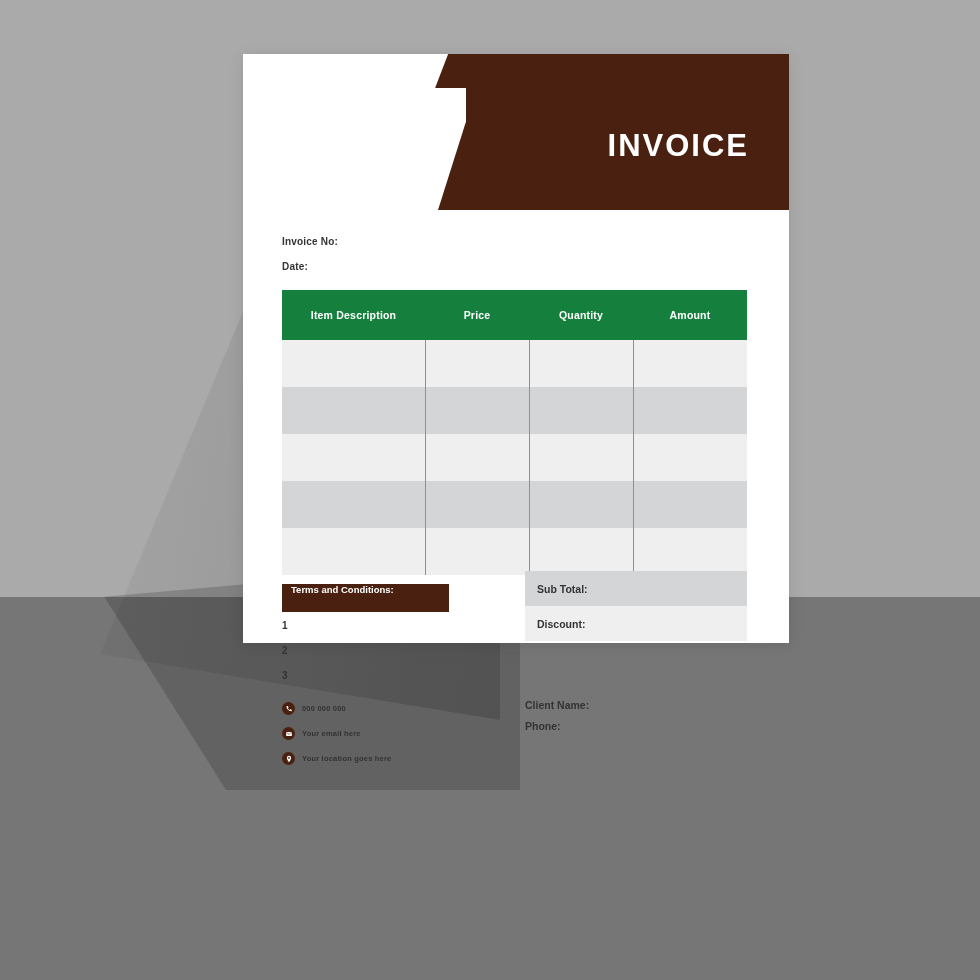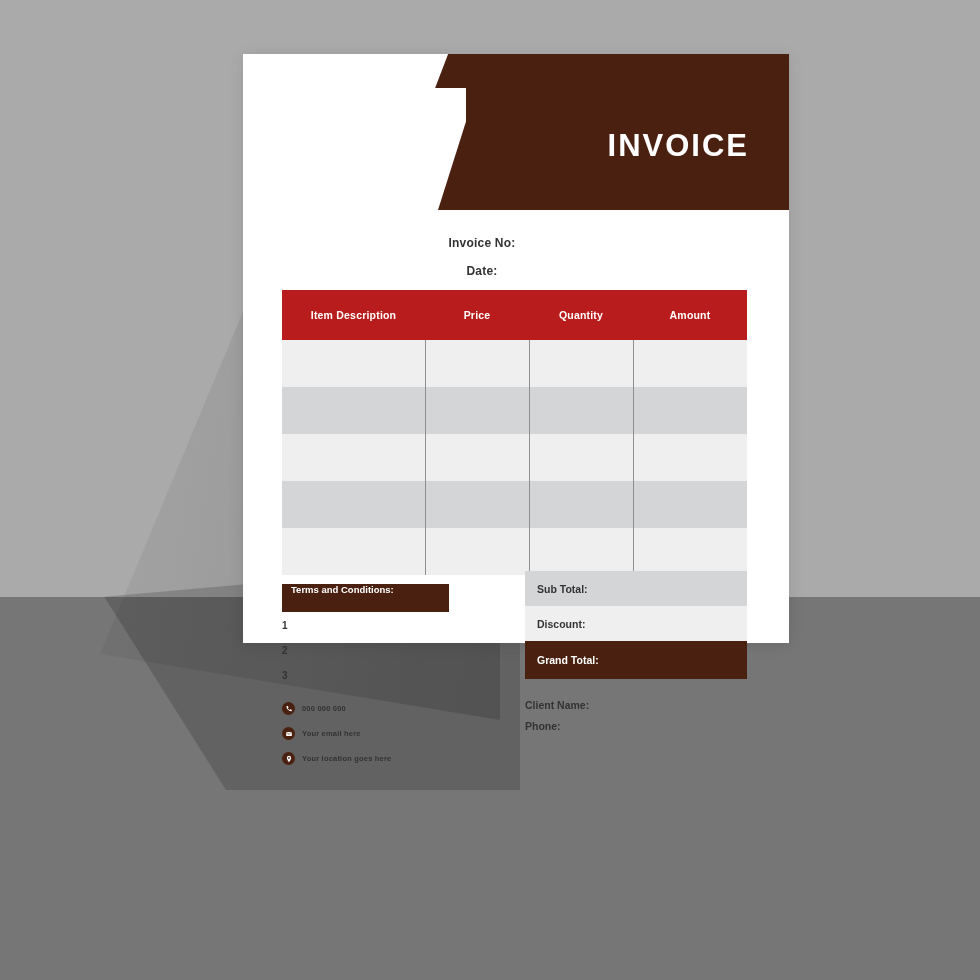--- a/index.html
+++ b/index.html
@@ -47,26 +47,26 @@
   .hdr-notch{
     position:absolute;left:163px;top:34px;width:60px;height:122px;
     background:#ffffff;
   }
   .hdr-title{
     position:absolute;right:40px;top:74px;
     color:#ffffff;font-size:31px;font-weight:bold;letter-spacing:2px;
   }
 
   .meta{position:absolute;left:39px;top:182px;width:400px;}
-  .meta div{font-size:12px;font-weight:bold;color:#333333;margin-bottom:14px;letter-spacing:.2px;text-align:center;}
+  .meta div{font-size:10px;font-weight:bold;color:#333333;margin-bottom:14px;letter-spacing:.2px;}
 
   
   .tbl{position:absolute;left:39px;top:236px;width:465px;border-collapse:collapse;table-layout:fixed;}
   .tbl th{
-    background:#b91c1c;color:#ffffff;font-size:10.5px;font-weight:bold;
+    background:#15803d;color:#ffffff;font-size:10.5px;font-weight:bold;
     height:48px;text-align:center;letter-spacing:.2px;
   }
   .tbl td{height:45px;border-right:1px solid #8f8f8f;}
   .tbl td:last-child{border-right:none;}
   .tbl tr.odd td{background:#efefef;}
   .tbl tr.even td{background:#d3d5d7;}
   .col-desc{width:143px;}
   .col-price{width:104px;}
   .col-qty{width:104px;}
   .col-amt{width:114px;}
@@ -185,23 +185,20 @@
       <div>3</div>
     </div>
 
     <div class="totals">
       <div class="tot-row tot-sub">
         <span>Sub Total:</span>
       </div>
       <div class="tot-row tot-disc">
         <span>Discount:</span>
       </div>
-      <div class="tot-row tot-grand">
-        <span>Grand Total:</span>
-      </div>
     </div>
 
     <div class="client">
       <div>Client Name:</div>
       <div>Phone:</div>
     </div>
 
     <div class="contacts">
       <div class="crow">
         <span class="cicon">

